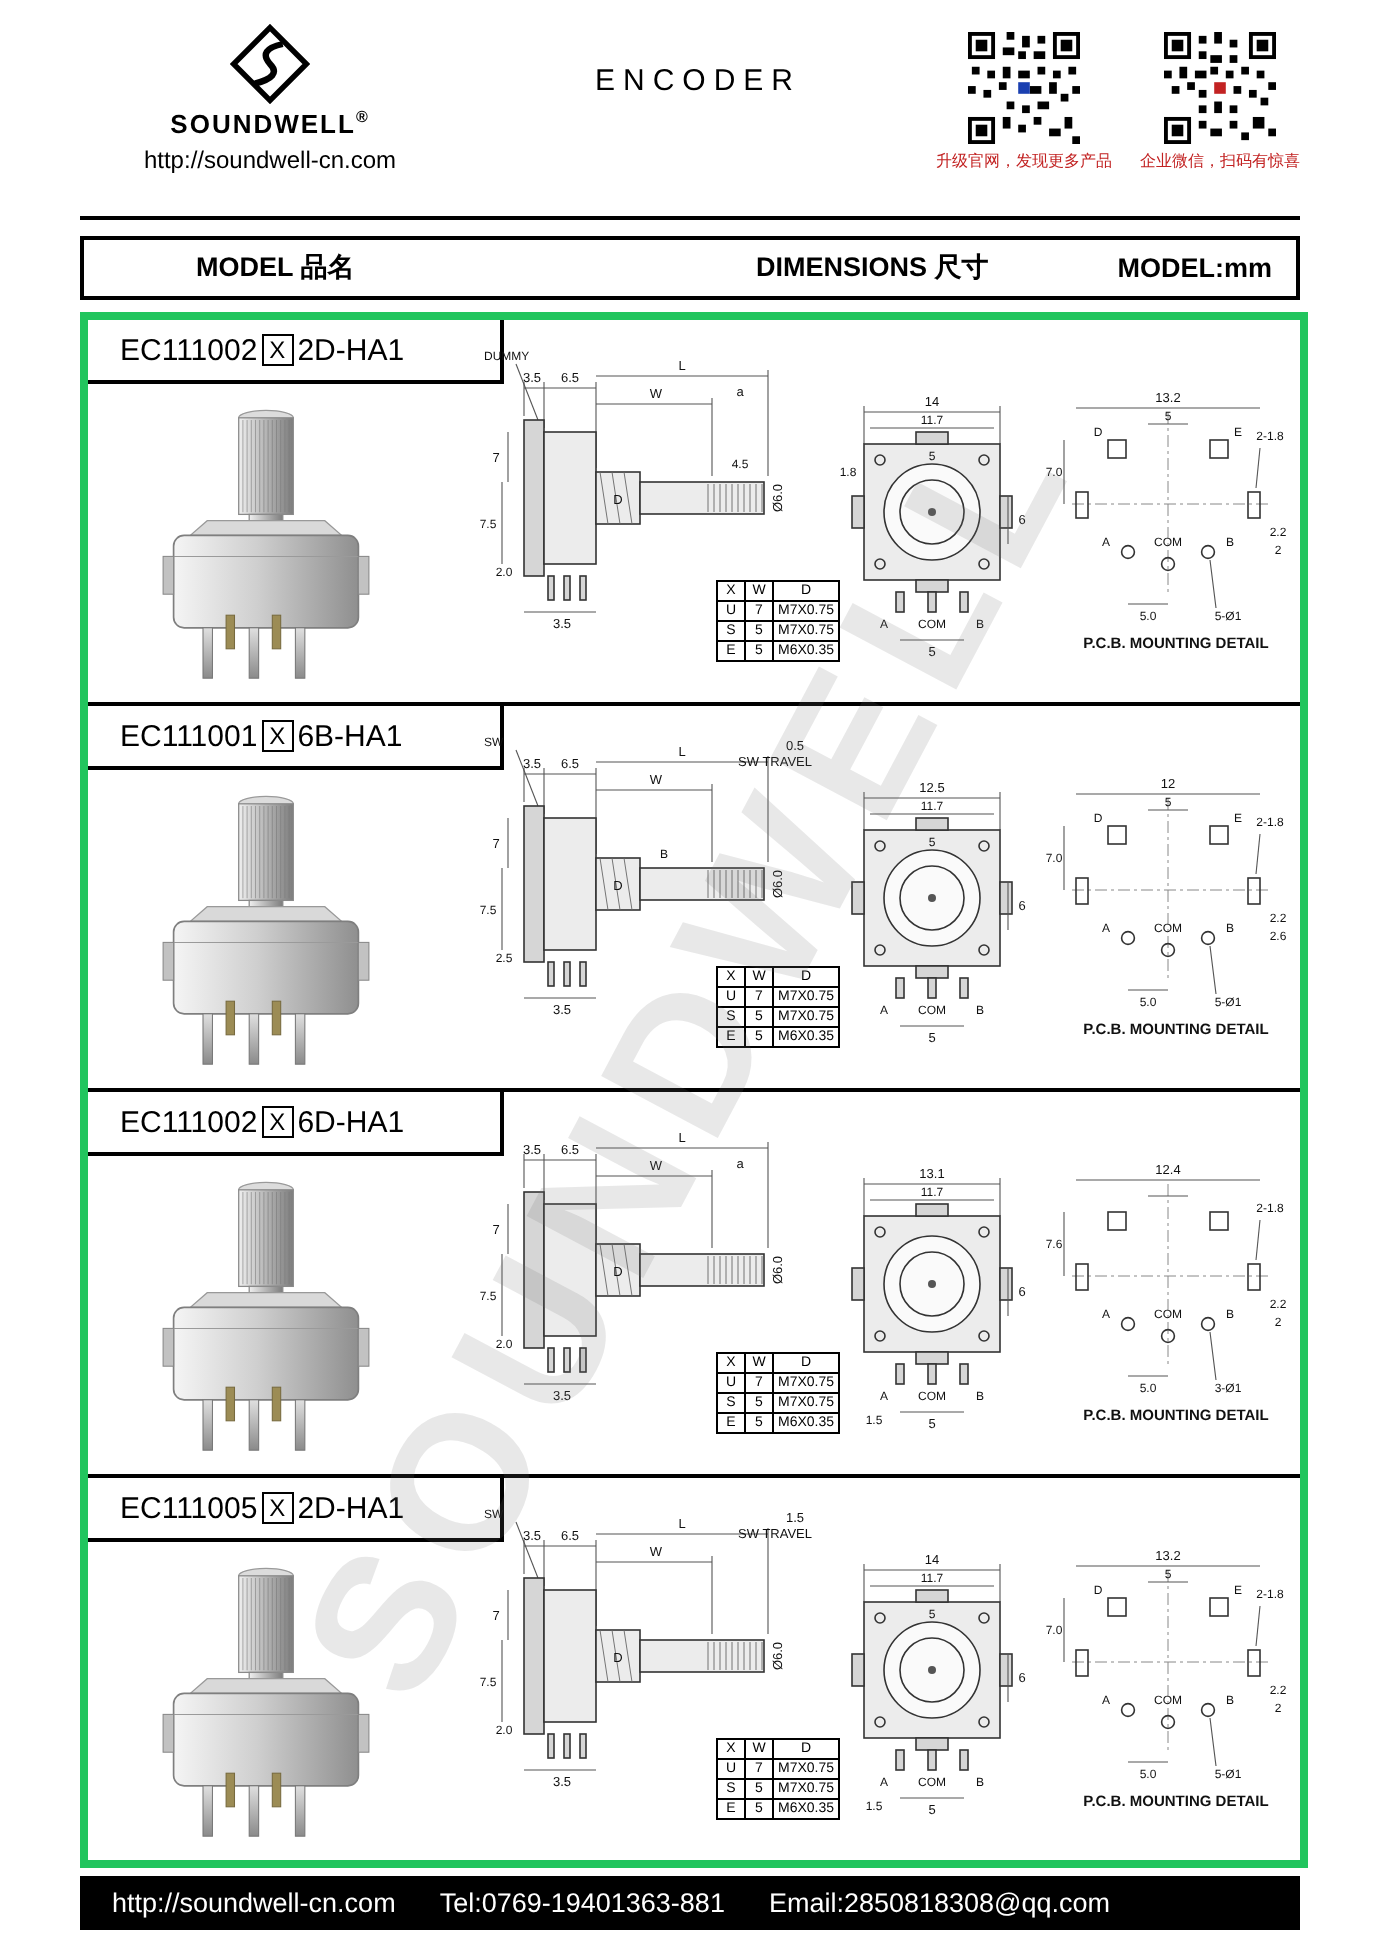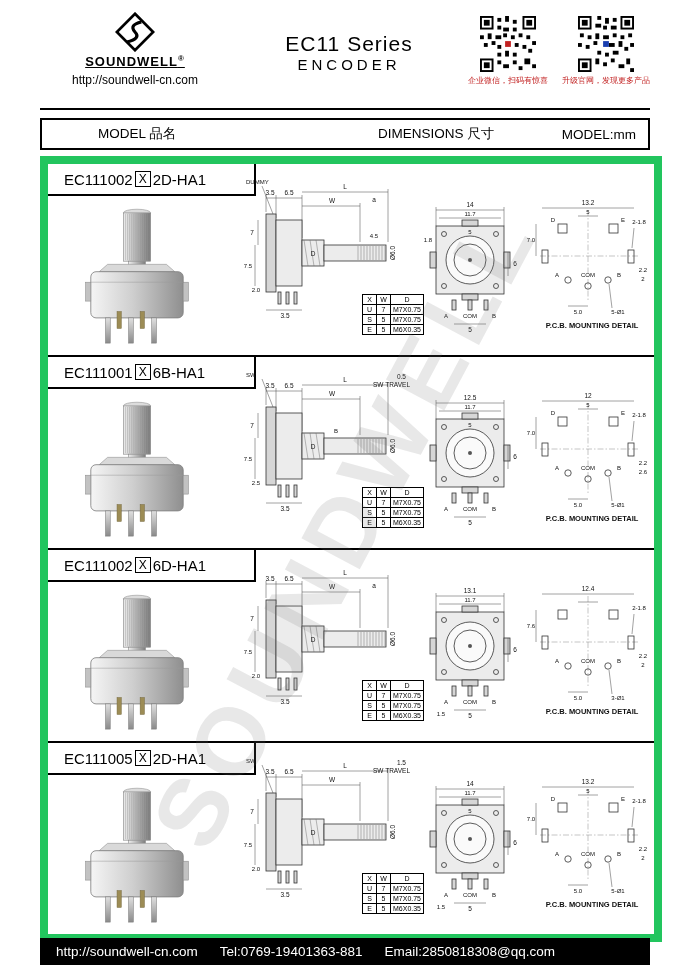--- a/index.html
+++ b/index.html
@@ -3,42 +3,42 @@
 <meta charset="utf-8">
 <style>
   html,body{margin:0;padding:0;background:#fff;}
   .page{position:relative;width:690px;height:976px;background:#fff;color:#000;
         font-family:"Liberation Sans",sans-serif;overflow:hidden;}
 
   
   .hdr{position:absolute;left:40px;top:8px;width:610px;height:98px;display:flex;}
   .logo-block{width:190px;display:flex;flex-direction:column;align-items:center;justify-content:flex-start;padding-top:4px;}
   .logo-mark{width:40px;height:40px;}
-  .logo-text{font-size:13px;font-weight:bold;letter-spacing:1px;margin-top:2px;text-decoration:underline;}
+  .logo-text{font-size:13px;font-weight:bold;letter-spacing:1px;margin-top:2px;}
   .logo-text sup{font-size:8px;}
   .logo-url{font-size:12px;margin-top:4px;}
   .title-block{flex:1;text-align:center;padding-top:24px;}
   .title-main{font-size:21px;letter-spacing:1px;}
   .title-sub{font-size:15px;letter-spacing:4px;margin-top:0;}
   .qr-zone{width:182px;display:flex;gap:14px;justify-content:flex-end;padding-top:8px;}
   .qr-block{display:flex;flex-direction:column;align-items:center;}
   .qr-block svg{width:56px;height:56px;}
   .qr-cap{font-size:8px;color:#c22222;margin-top:3px;white-space:nowrap;}
 
   .hdr-rule{position:absolute;left:40px;top:108px;width:610px;height:2px;background:#000;}
 
   
   .thead{position:absolute;left:40px;top:118px;width:606px;height:28px;border:2px solid #000;}
-  .thead span{position:absolute;top:50%;transform:translateY(-50%);font-size:13.5px;font-weight:normal;}
+  .thead span{position:absolute;top:50%;transform:translateY(-50%);font-size:13.5px;font-weight:bold;}
   .th-model{left:56px;}
   .th-dims{left:336px;text-align:right;}
   .th-unit{right:12px;}
 
   
-  .main-box{position:absolute;left:40px;top:156px;width:606px;border:8px solid #22c55e;}
+  .main-box{position:absolute;left:40px;top:156px;width:606px;border:4px solid #22c55e;}
   .row{position:relative;height:191px;border-bottom:2px solid #000;}
   .row:last-child{border-bottom:none;}
   .model-cell{position:absolute;left:0;top:0;width:190px;height:30px;border-right:2px solid #000;
               border-bottom:2px solid #000;display:flex;align-items:center;padding-left:16px;font-size:15px;}
   .xbox{display:inline-block;border:1.5px solid #000;padding:0 3px;margin:0 2px;font-size:12px;line-height:14px;}
   .photo{position:absolute;left:26px;top:40px;width:126px;height:148px;}
   .photo svg{width:100%;height:100%;}
   .draw{position:absolute;left:192px;top:4px;width:414px;height:191px;}
   .draw svg.dw{position:absolute;left:0;top:0;width:414px;height:191px;}
 
@@ -97,24 +97,70 @@
   <div class="hdr">
     <div class="logo-block">
       <svg class="logo-mark" viewBox="0 0 44 44">
         <polygon points="22,2 42,22 22,42 2,22" fill="#fff" stroke="#000" stroke-width="3"></polygon>
         <path d="M29 11 q-14 3 -7 11 q7 7 -9 11" stroke="#000" stroke-width="3.5" fill="none"></path>
       </svg>
       <div class="logo-text"><span>SOUNDWELL</span><sup>®</sup></div>
       <div class="logo-url">http://soundwell-cn.com</div>
     </div>
     <div class="title-block">
-      <div class="title-main">EC11 Series</div>
       <div class="title-sub">ENCODER</div>
     </div>
     <div class="qr-zone">
+      <div class="qr-block">
+        <svg viewBox="0 0 29 29">
+          <rect x="0" y="0" width="29" height="29" fill="#fff"></rect>
+          <g fill="#000" stroke="none">
+            <rect x="0" y="0" width="7" height="7"></rect>
+              <rect x="22" y="0" width="7" height="7"></rect>
+              <rect x="0" y="22" width="7" height="7"></rect>
+            <rect x="1" y="1" width="5" height="5" fill="#fff"></rect>
+              <rect x="23" y="1" width="5" height="5" fill="#fff"></rect>
+              <rect x="1" y="23" width="5" height="5" fill="#fff"></rect>
+            <rect x="2" y="2" width="3" height="3"></rect>
+              <rect x="24" y="2" width="3" height="3"></rect>
+              <rect x="2" y="24" width="3" height="3"></rect>
+            <rect x="10" y="0" width="2" height="2"></rect>
+              <rect x="14" y="1" width="2" height="3"></rect>
+              <rect x="18" y="1" width="2" height="2"></rect>
+            <rect x="9" y="4" width="3" height="2"></rect>
+              <rect x="13" y="5" width="2" height="2"></rect>
+              <rect x="17" y="5" width="3" height="2"></rect>
+            <rect x="1" y="9" width="2" height="2"></rect>
+              <rect x="5" y="10" width="2" height="2"></rect>
+              <rect x="9" y="9" width="2" height="3"></rect>
+            <rect x="13" y="10" width="3" height="2"></rect>
+              <rect x="18" y="9" width="2" height="2"></rect>
+              <rect x="22" y="10" width="2" height="2"></rect>
+            <rect x="26" y="9" width="2" height="2"></rect>
+              <rect x="27" y="14" width="2" height="2"></rect>
+            <rect x="0" y="14" width="2" height="2"></rect>
+              <rect x="4" y="15" width="2" height="2"></rect>
+              <rect x="8" y="13" width="2" height="2"></rect>
+            <rect x="16" y="14" width="3" height="2"></rect>
+              <rect x="21" y="13" width="2" height="3"></rect>
+              <rect x="24" y="16" width="2" height="2"></rect>
+            <rect x="10" y="18" width="2" height="2"></rect>
+              <rect x="14" y="19" width="2" height="2"></rect>
+              <rect x="18" y="18" width="3" height="2"></rect>
+            <rect x="9" y="22" width="2" height="3"></rect>
+              <rect x="13" y="24" width="2" height="2"></rect>
+              <rect x="17" y="22" width="2" height="2"></rect>
+            <rect x="21" y="25" width="3" height="2"></rect>
+              <rect x="25" y="22" width="2" height="3"></rect>
+              <rect x="27" y="27" width="2" height="2"></rect>
+          </g>
+          <rect x="13" y="13" width="3" height="3" fill="#1a3fb0" stroke="none"></rect>
+        </svg>
+        <div class="qr-cap">升级官网，发现更多产品</div>
+      </div>
       <div class="qr-block">
         <svg viewBox="0 0 29 29">
           <rect x="0" y="0" width="29" height="29" fill="#fff"></rect>
           <g fill="#000" stroke="none">
             <rect x="0" y="0" width="7" height="7"></rect>
               <rect x="22" y="0" width="7" height="7"></rect>
               <rect x="0" y="22" width="7" height="7"></rect>
             <rect x="1" y="1" width="5" height="5" fill="#fff"></rect>
               <rect x="23" y="1" width="5" height="5" fill="#fff"></rect>
               <rect x="1" y="23" width="5" height="5" fill="#fff"></rect>
@@ -147,67 +193,20 @@
             <rect x="9" y="23" width="2" height="2"></rect>
               <rect x="12" y="25" width="3" height="2"></rect>
               <rect x="17" y="23" width="2" height="2"></rect>
             <rect x="20" y="26" width="2" height="2"></rect>
               <rect x="23" y="22" width="3" height="3"></rect>
               <rect x="27" y="25" width="2" height="2"></rect>
           </g>
           <rect x="13" y="13" width="3" height="3" fill="#c22222" stroke="none"></rect>
         </svg>
         <div class="qr-cap">企业微信，扫码有惊喜</div>
-      </div>
-      <div class="qr-block">
-        <svg viewBox="0 0 29 29">
-          <rect x="0" y="0" width="29" height="29" fill="#fff"></rect>
-          <g fill="#000" stroke="none">
-            <rect x="0" y="0" width="7" height="7"></rect>
-              <rect x="22" y="0" width="7" height="7"></rect>
-              <rect x="0" y="22" width="7" height="7"></rect>
-            <rect x="1" y="1" width="5" height="5" fill="#fff"></rect>
-              <rect x="23" y="1" width="5" height="5" fill="#fff"></rect>
-              <rect x="1" y="23" width="5" height="5" fill="#fff"></rect>
-            <rect x="2" y="2" width="3" height="3"></rect>
-              <rect x="24" y="2" width="3" height="3"></rect>
-              <rect x="2" y="24" width="3" height="3"></rect>
-            <rect x="10" y="0" width="2" height="2"></rect>
-              <rect x="14" y="1" width="2" height="3"></rect>
-              <rect x="18" y="1" width="2" height="2"></rect>
-            <rect x="9" y="4" width="3" height="2"></rect>
-              <rect x="13" y="5" width="2" height="2"></rect>
-              <rect x="17" y="5" width="3" height="2"></rect>
-            <rect x="1" y="9" width="2" height="2"></rect>
-              <rect x="5" y="10" width="2" height="2"></rect>
-              <rect x="9" y="9" width="2" height="3"></rect>
-            <rect x="13" y="10" width="3" height="2"></rect>
-              <rect x="18" y="9" width="2" height="2"></rect>
-              <rect x="22" y="10" width="2" height="2"></rect>
-            <rect x="26" y="9" width="2" height="2"></rect>
-              <rect x="27" y="14" width="2" height="2"></rect>
-            <rect x="0" y="14" width="2" height="2"></rect>
-              <rect x="4" y="15" width="2" height="2"></rect>
-              <rect x="8" y="13" width="2" height="2"></rect>
-            <rect x="16" y="14" width="3" height="2"></rect>
-              <rect x="21" y="13" width="2" height="3"></rect>
-              <rect x="24" y="16" width="2" height="2"></rect>
-            <rect x="10" y="18" width="2" height="2"></rect>
-              <rect x="14" y="19" width="2" height="2"></rect>
-              <rect x="18" y="18" width="3" height="2"></rect>
-            <rect x="9" y="22" width="2" height="3"></rect>
-              <rect x="13" y="24" width="2" height="2"></rect>
-              <rect x="17" y="22" width="2" height="2"></rect>
-            <rect x="21" y="25" width="3" height="2"></rect>
-              <rect x="25" y="22" width="2" height="3"></rect>
-              <rect x="27" y="27" width="2" height="2"></rect>
-          </g>
-          <rect x="13" y="13" width="3" height="3" fill="#1a3fb0" stroke="none"></rect>
-        </svg>
-        <div class="qr-cap">升级官网，发现更多产品</div>
       </div>
     </div>
   </div>
 
   <div class="hdr-rule"></div>
 
   <div class="thead">
     <span class="th-model">MODEL 品名</span>
     <span class="th-dims">DIMENSIONS 尺寸</span>
     <span class="th-unit">MODEL:mm</span>

